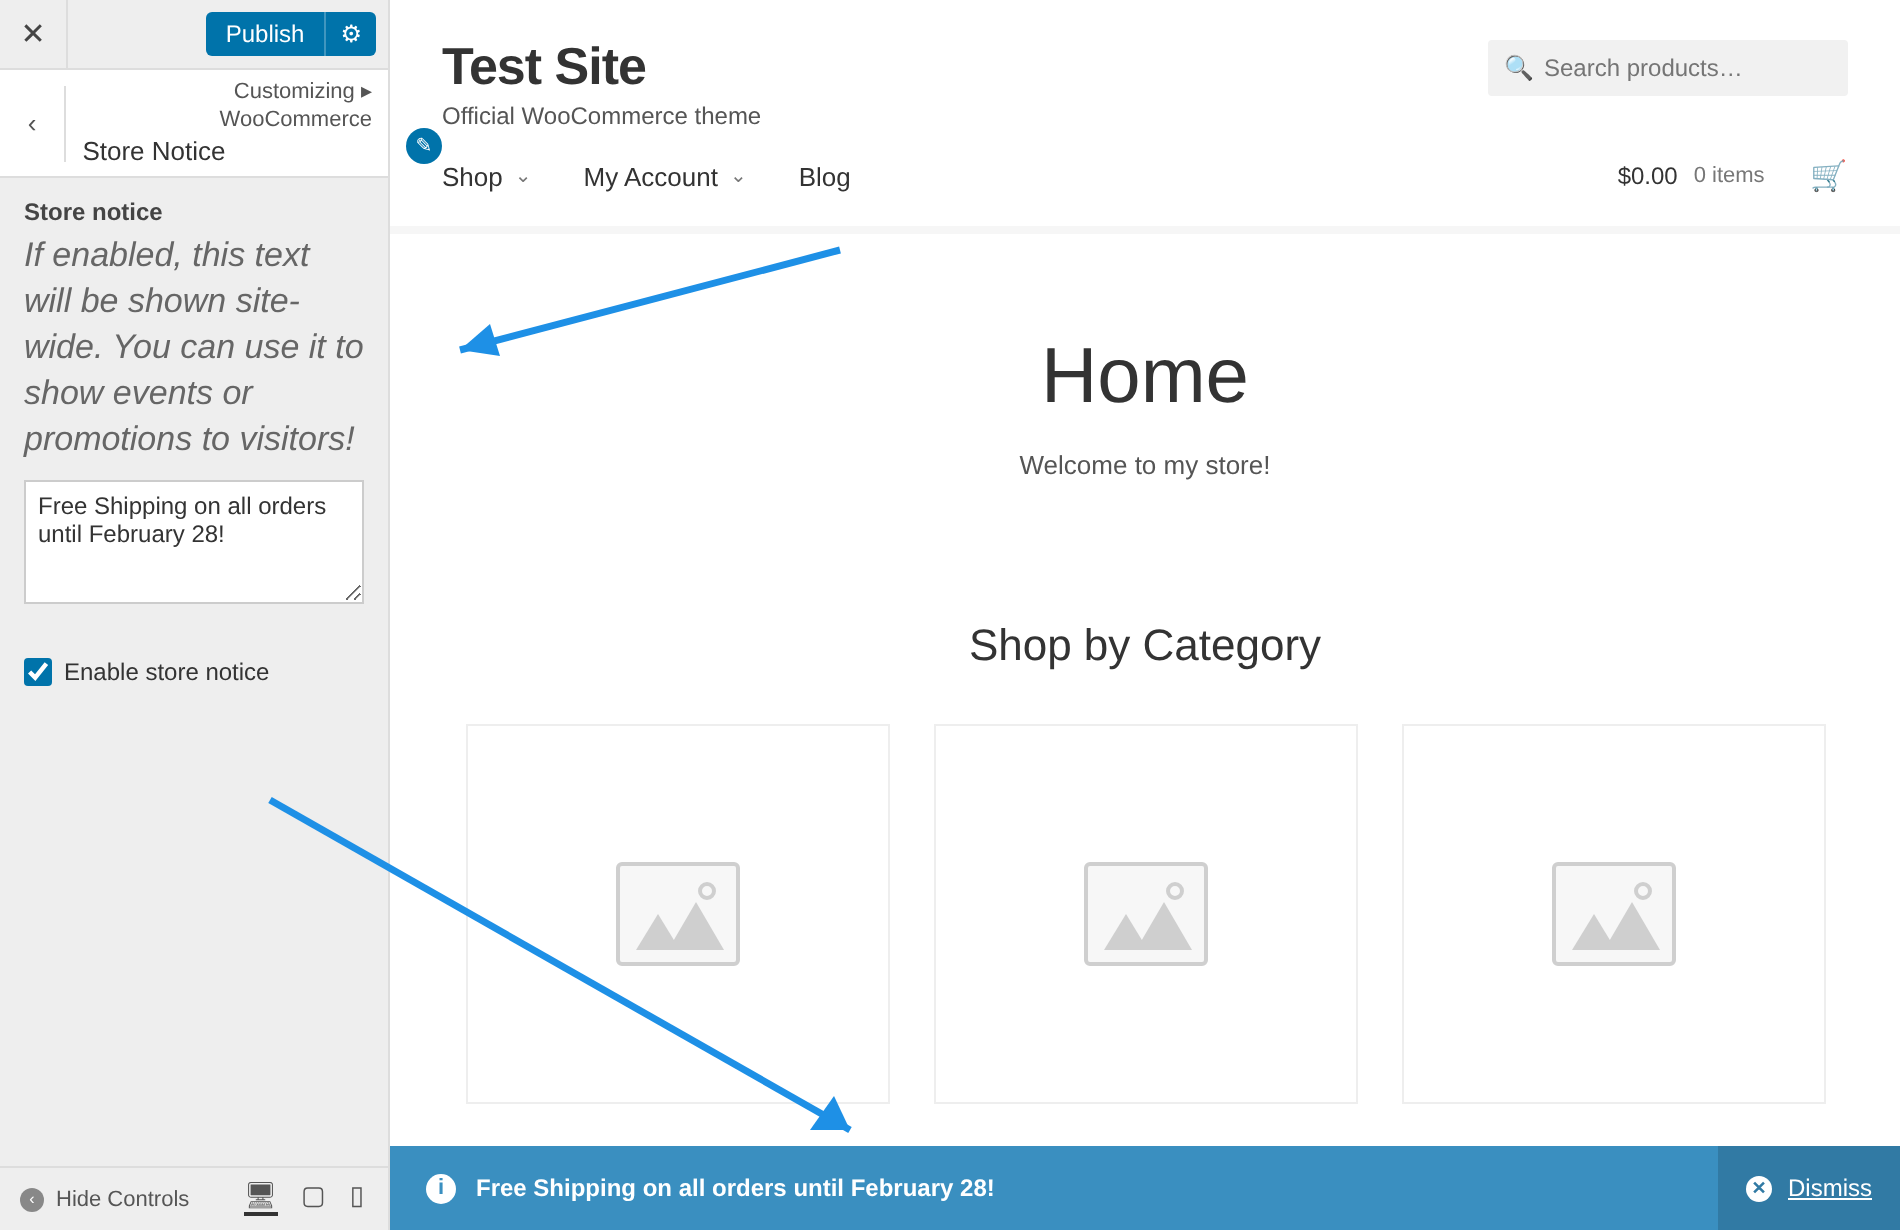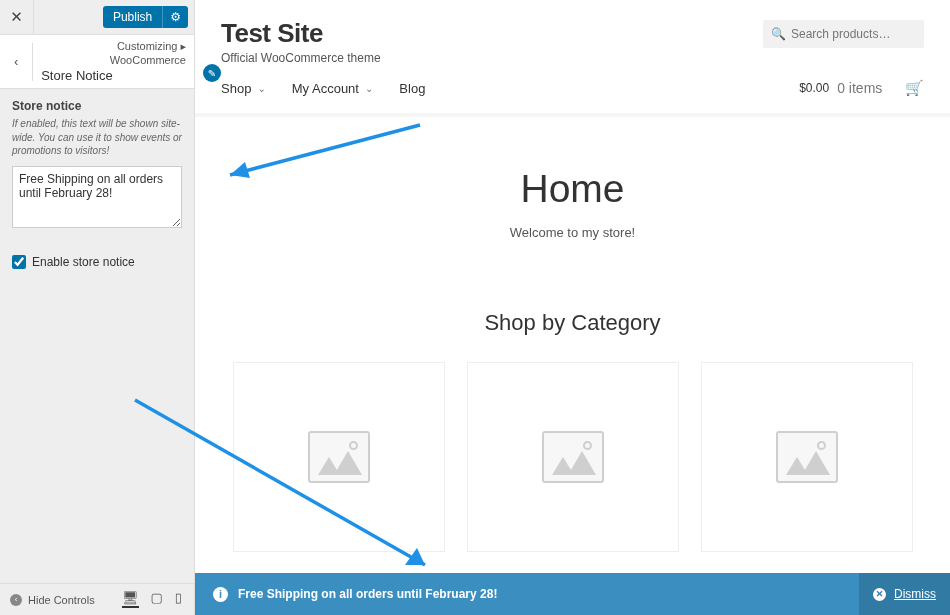--- a/index.html
+++ b/index.html
@@ -15,49 +15,49 @@
   .top-actions { margin-left:auto; display:flex; gap:0; padding:6px 6px 6px 0; }
   .btn-publish { background:#0073aa; color:#fff; border:none; padding:4px 10px; font-size:12px; border-radius:3px 0 0 3px; cursor:pointer; }
   .btn-gear { background:#0073aa; color:#fff; border:none; border-left:1px solid rgba(255,255,255,0.25); padding:4px 7px; font-size:12px; border-radius:0 3px 3px 0; cursor:pointer; display:flex; align-items:center; justify-content:center; }
   .crumb-box { display:flex; align-items:center; border-top:1px solid #ddd; border-bottom:1px solid #ddd; background:#fff; }
   .back-btn { width:34px; height:38px; display:flex; align-items:center; justify-content:center; color:#555; border-right:1px solid #ddd; cursor:pointer; }
   .crumb-text { padding:4px 8px; line-height:1.3; }
   .crumb-small { font-size:11px; color:#555;text-align:right; }
   .crumb-title { font-size:13px; color:#333; }
   .panel { padding:10px 12px 14px 12px; background:#eee; }
   .panel-label { font-size:12px; font-weight:600; color:#444; margin-bottom:4px; }
-  .panel-desc { font-size:10px; font-style:italic; color:#666; line-height:1.35; margin-bottom:8px; }
+  .panel-desc { font-size:17px; font-style:italic; color:#666; line-height:1.35; margin-bottom:8px; }
   .notice-textarea { width:100%; height:62px; font-size:12px; font-family:inherit; padding:5px 6px; border:1px solid #ccc; background:#fff; resize:both; color:#333; }
   .check-row { display:flex; align-items:center; gap:6px; padding:10px 12px; font-size:12px; color:#333; }
   .check-row input { accent-color:#0073aa; width:14px; height:14px; }
 
   .sidebar-footer { margin-top:auto; background:#eee; border-top:1px solid #ddd; display:flex; align-items:center; height:32px; }
   .hide-controls { display:flex; align-items:center; gap:6px; padding:0 10px; font-size:11px; color:#555; cursor:pointer; }
   .hide-controls .circ { width:12px; height:12px; border-radius:50%; background:#888; display:flex; align-items:center; justify-content:center; color:#fff; font-size:8px; }
   .device-icons { margin-left:auto; display:flex; gap:12px; padding:0 12px; }
   .device-icons span { color:#555; font-size:13px; cursor:pointer; line-height:1; }
   .device-icons span.active { border-bottom:2px solid #333; padding-bottom:2px; }
 
   
   .preview { flex:1; height:100%; display:flex; flex-direction:column; background:#fff; position:relative; }
   .masthead { padding:18px 26px 2px 26px; display:flex; align-items:center; position:relative; }
   .site-title { font-size:26px; font-weight:800; color:#333; letter-spacing:-0.5px; }
   .tagline { font-size:12px; color:#555; padding:0 26px; margin-top:0; }
   .edit-badge { width:18px; height:18px; border-radius:50%; background:#0073aa; color:#fff; font-size:10px; display:flex; align-items:center; justify-content:center; position:absolute; left:8px; top:64px; cursor:pointer; }
   .search-wrap { margin-left:auto; }
-  .search-box { width:161px; background:#f1f1f1; border:none; padding:7px 10px 7px 28px; font-size:12px; color:#666; border-radius:2px; }
+  .search-box { width:180px; background:#f1f1f1; border:none; padding:7px 10px 7px 28px; font-size:12px; color:#666; border-radius:2px; }
   .search-holder { position:relative; }
   .search-holder .sicon { position:absolute; left:8px; top:50%; transform:translateY(-50%); color:#666; font-size:12px; pointer-events:none; }
 
   .navbar { display:flex; align-items:center; padding:14px 26px 14px 26px; font-size:13px; color:#333; }
   .navbar .menu { display:flex; gap:26px; align-items:center; }
   .navbar .menu-item { display:flex; align-items:center; gap:6px; cursor:pointer; font-weight:400; color:#333; }
   .navbar .chev { font-size:10px; color:#777; }
   .cart-block { margin-left:auto; display:flex; align-items:center; gap:8px; font-size:12px; color:#333; }
-  .cart-block .items { color:#777; font-size:14px; }
+  .cart-block .items { color:#777; font-size:11px; }
   .cart-block .basket { font-size:15px; color:#333; margin-left:15px; }
 
   .divider { height:4px; background:#f6f6f6; margin-top:2px; }
 
   .content { flex:1; overflow:hidden; padding-top:50px; text-align:center; }
   .home-title { font-size:39px; color:#333; font-weight:400; }
   .home-sub { font-size:13px; color:#555; margin-top:14px; }
   .cat-title { font-size:22px; color:#333; font-weight:400; margin-top:70px; }
 
   .cards { display:flex; gap:22px; justify-content:center; margin-top:26px; padding:0 26px; }

